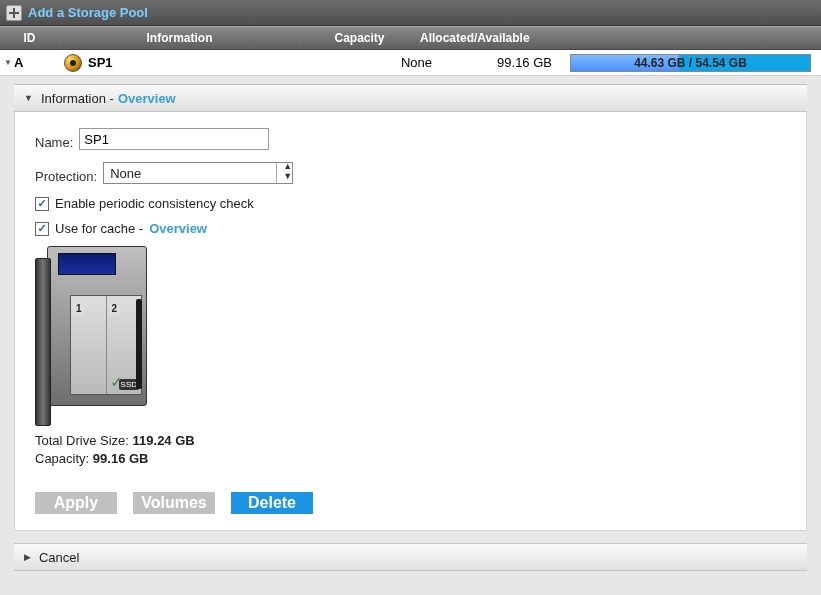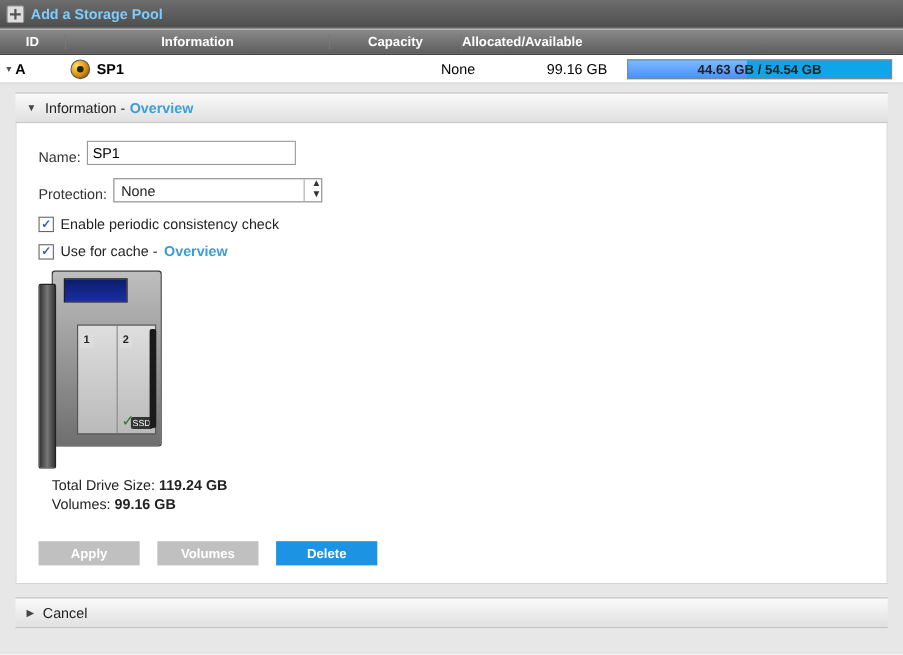--- a/index.html
+++ b/index.html
@@ -59,26 +59,26 @@
   .top-display { position:absolute; top:6px; left:10px; width:58px; height:22px; background:linear-gradient(#0b1c6e,#1a2fa0); border:1px solid #111;}
   .door { position:absolute; left:0; top:12px; width:16px; height:168px; background:linear-gradient(90deg,#333,#777,#333); border:1px solid #222; border-radius:2px;}
   .bay-area { position:absolute; left:22px; top:48px; width:72px; height:100px; background:linear-gradient(#dedede,#bababa); border:1px solid #555; display:flex;}
   .bay { flex:1; border-right:1px solid #888; position:relative; padding:4px 2px;}
   .bay:last-child{border-right:none;}
   .bay-num { font-size:10px; font-weight:bold; color:#222; background:#ddd; padding:1px 3px;}
   .ssd-tag { position:absolute; bottom:4px; right:2px; background:#333; color:#fff; font-size:8px; padding:1px 2px; border-radius:2px;text-align:center;}
   .check { position:absolute; bottom:4px; left:4px; color:#2e7d32; font-size:14px;}
   .side-port { position:absolute; right:4px; top:52px; width:6px; height:90px; background:#1a1a1a; border-radius:2px;}
 
-  .stats { font-size:13px; color:#222; line-height:1.4;margin-left:12px;}
+  .stats { font-size:13px; color:#222; line-height:1.4;}
   .stats b { font-weight:bold;}
 
   
   .btn-row { display:flex; gap:16px; margin-top:24px;}
-  .btn { width:92px; height:22px; display:flex; align-items:center; justify-content:center; font-size:12px; font-weight:bold; color:#fff; cursor:pointer;}
+  .btn { width:82px; height:22px; display:flex; align-items:center; justify-content:center; font-size:16px; font-weight:bold; color:#fff; cursor:pointer;}
   .btn.disabled { background:#c0c0c0; }
   .btn.delete { background:#1d93e3;}
 
   
   .accordion.last { margin-top:12px;}
 </style>
 </head>
 <body>
 
 <div class="top-bar">
@@ -172,21 +172,21 @@
     </div>
     <div class="door"></div>
   </div>
 
   <div class="stats">
     <div>
       <span>Total Drive Size:</span>
       <b>119.24 GB</b>
     </div>
     <div>
-      <span>Volumes:</span>
+      <span>Capacity:</span>
       <b>99.16 GB</b>
     </div>
   </div>
 
   <div class="btn-row">
     <div class="btn disabled">Apply</div>
     <div class="btn disabled">Volumes</div>
     <div class="btn delete">Delete</div>
   </div>
 

